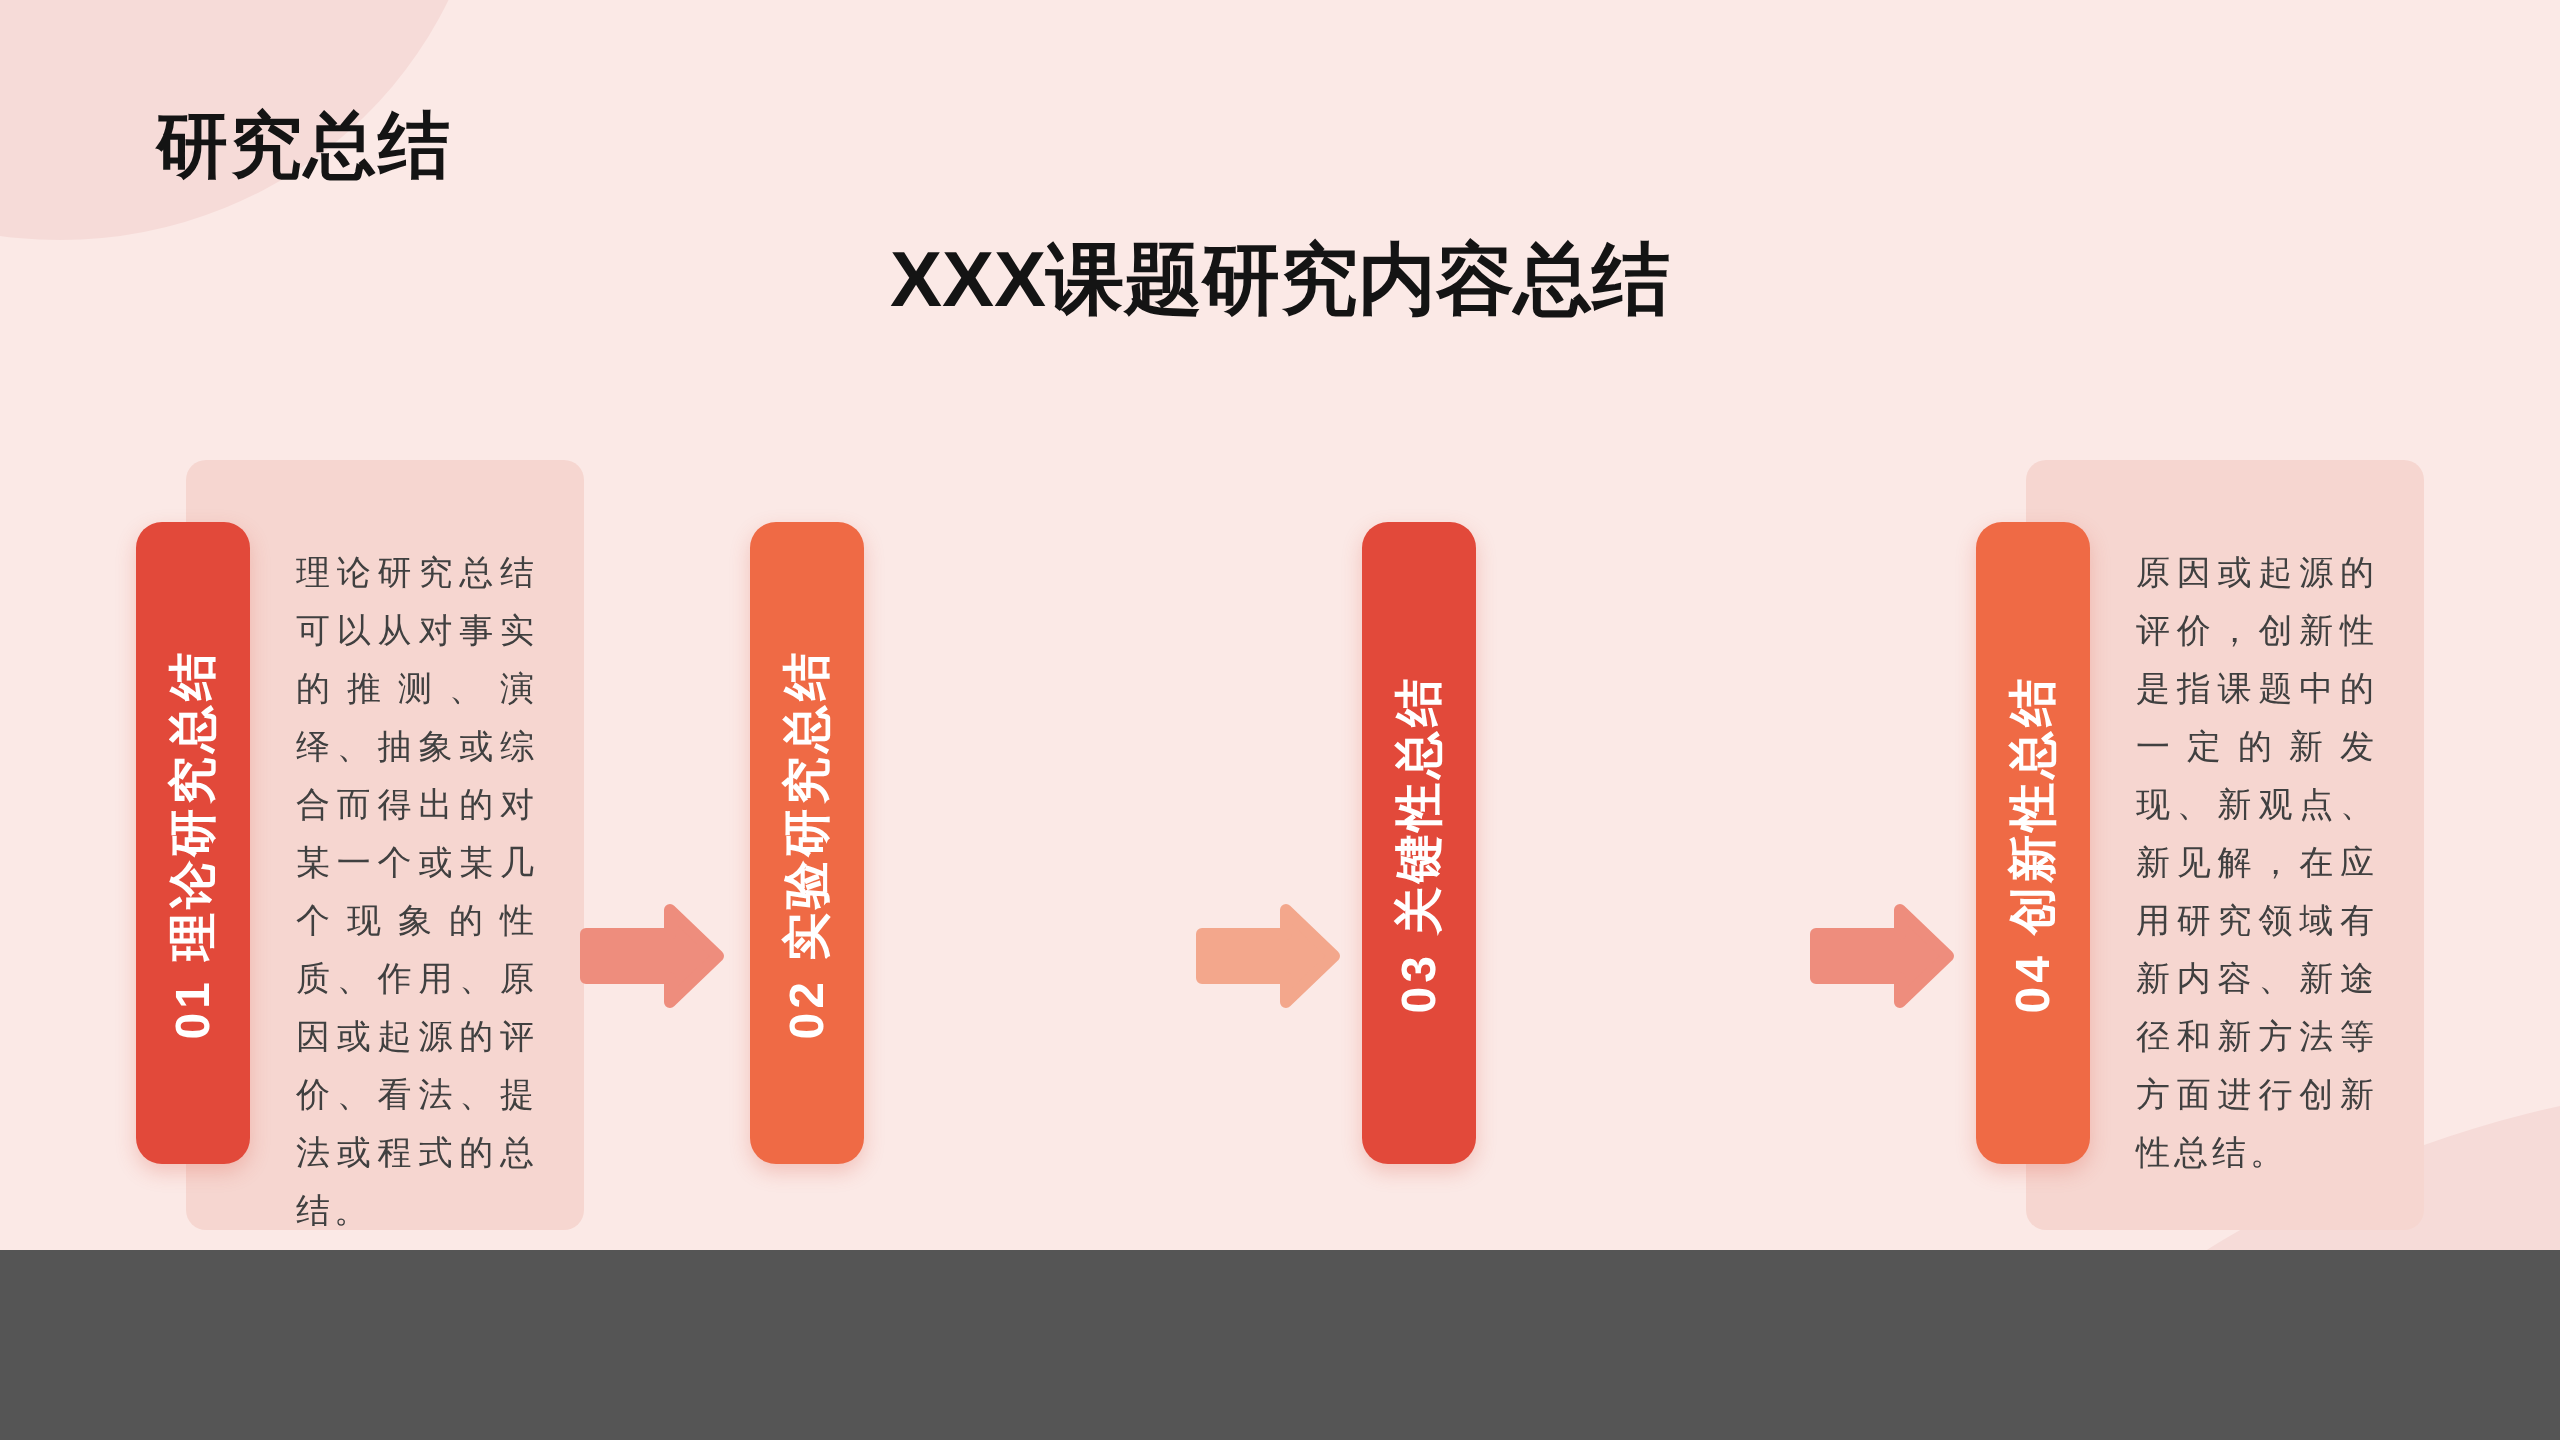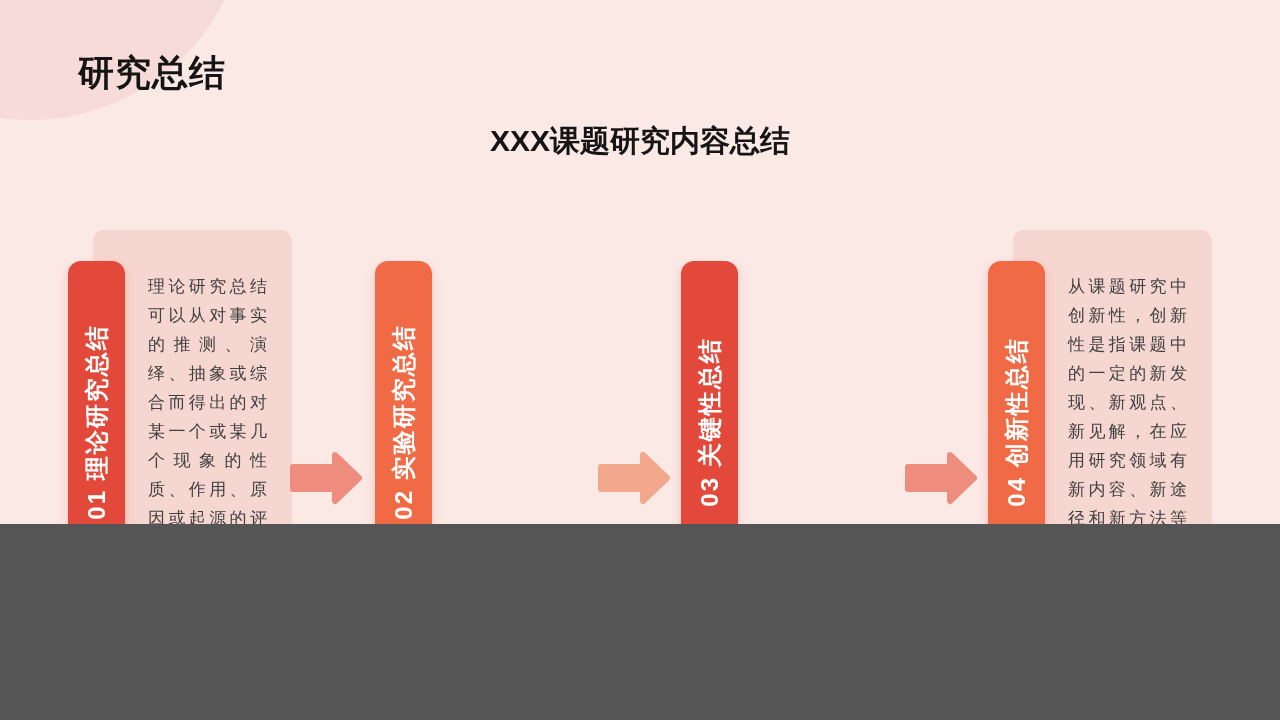--- a/index.html
+++ b/index.html
@@ -2,21 +2,21 @@
 <html style="--background: #fbe9e6; --decor-blob: #f6dbd8; --card-bg: #f6d6d0; --bar-red: #e2493a; --bar-orange: #ef6a45; --arrow-salmon: #ee8d7d; --arrow-peach: #f3a78c; --title-text: #141414; --body-text: #404040; --page-number-text: #8d8685;"><head>
 <meta charset="utf-8">
 <style>
   html,body{margin:0;padding:0;}
   body{
     font-family:"Liberation Sans","DejaVu Sans",sans-serif;
     background:#555;
   }
   .slide{
     position:relative;
-    width:1280px;height:524px;
+    width:1280px;height:625px;
     margin:0 auto;
     overflow:hidden;
     background:var(--background,#fbe9e6);
   }
   
   .blob-topleft{
     position:absolute;left:-185px;top:-300px;
     width:430px;height:420px;border-radius:50%;
     background:var(--decor-blob,#f6dbd8);
   }
@@ -27,21 +27,21 @@
   }
   .page-title{
     position:absolute;left:78px;top:52px;
     font-size:36px;font-weight:800;line-height:42px;
     color:var(--title-text,#141414);
     letter-spacing:1px;
   }
   .main-title{
     position:absolute;left:0;top:118px;width:1280px;
     text-align:center;
-    font-size:30px;font-weight:800;line-height:46px;
+    font-size:39px;font-weight:800;line-height:46px;
     color:var(--title-text,#141414);
   }
   .column{
     position:absolute;top:230px;
     width:226px;height:385px;
   }
   .card{
     position:absolute;left:25px;top:0;
     width:199px;height:385px;
     border-radius:10px;
@@ -121,21 +121,21 @@
       <span class="bar-label">03 关键性总结</span>
     </div>
   </div>
 
   <svg class="arrow" style="left: 905px; color: rgb(238, 141, 125);" viewBox="0 0 73 54">
     <path d="M3,16 H45 V4 L69,27 L45,50 V38 H3 Z" fill="currentColor" stroke="currentColor" stroke-width="6" stroke-linejoin="round"></path>
   </svg>
 
   <div class="column" style="left:988px">
     <div class="card">
-      <p class="card-body">从课题研究中创新性，创新性是指课题中的一定的新发现、新观点、新见解，在应用研究领域有新内容、新途径和新方法等方面进行创新性总结。</p>
+      <p class="card-body">原因或起源的评价，创新性是指课题中的一定的新发现、新观点、新见解，在应用研究领域有新内容、新途径和新方法等方面进行创新性总结。</p>
     </div>
     <div class="bar" style="background: rgb(239, 106, 69);">
       <span class="bar-label">04 创新性总结</span>
     </div>
   </div>
 
   <div class="page-number">19</div>
 
 </div>
 

